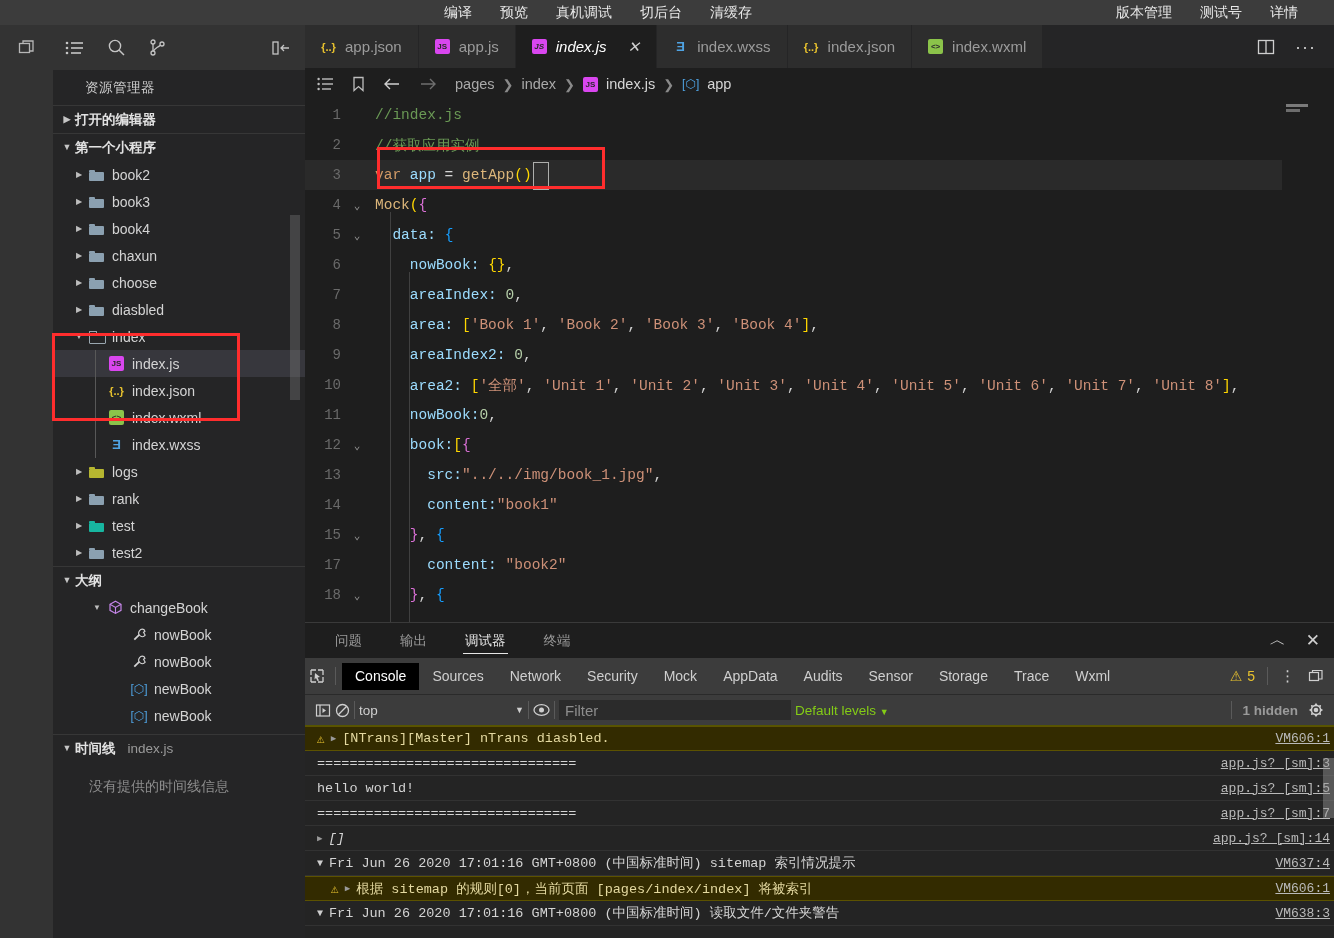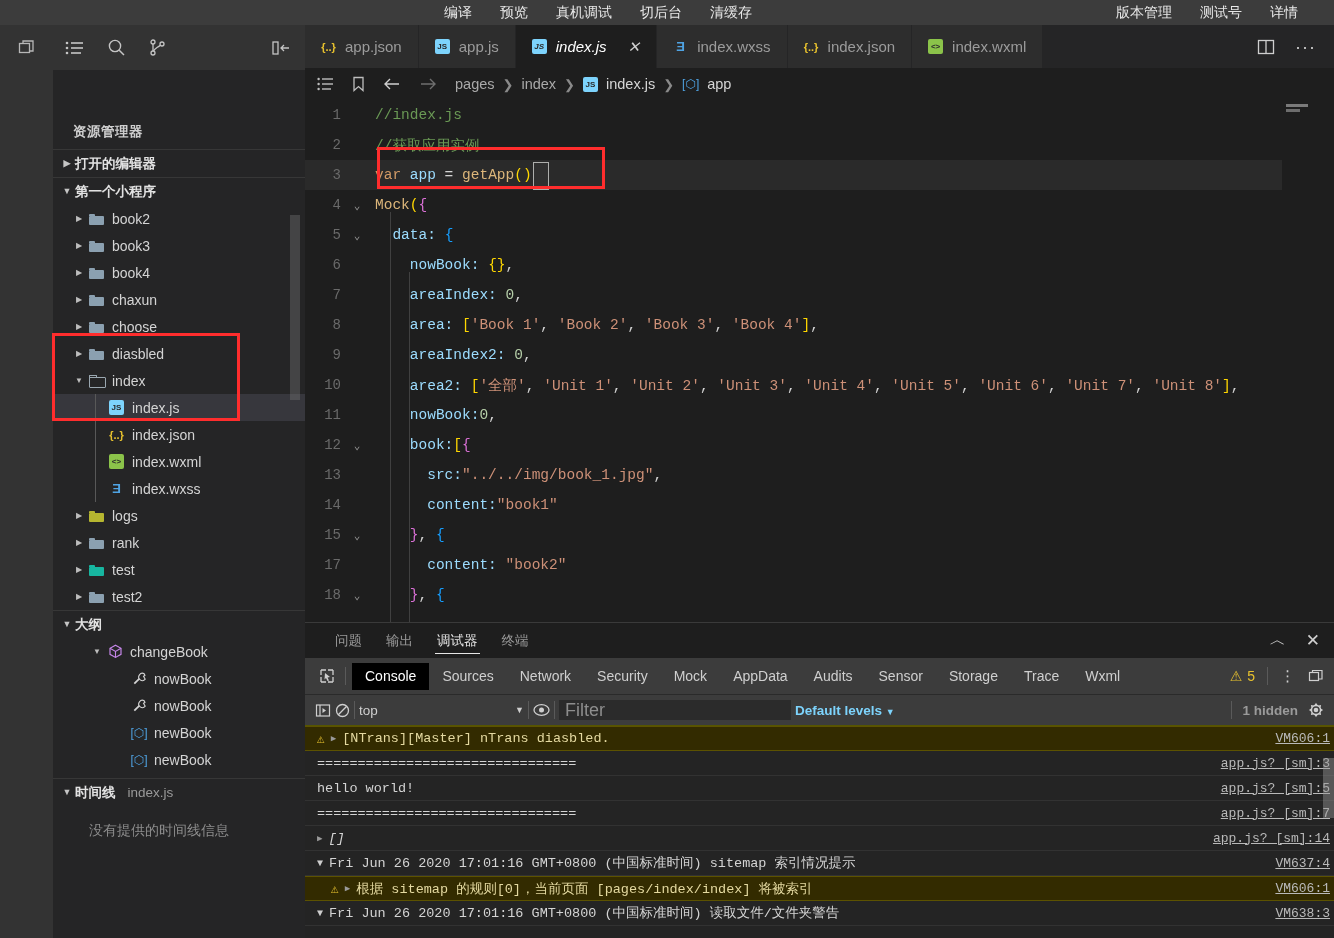--- a/index.html
+++ b/index.html
@@ -39,22 +39,22 @@
     width: 53px; height: 45px; display: flex; align-items: center; justify-content: center;
   }
 
   
   #sidebar {
     position: absolute; left: 53px; top: 25px; width: 252px; height: 913px;
     background: #252526;
     overflow: hidden;
   }
   .sb-title {
-    height: 35px; line-height: 35px; padding-left: 20px;
-    font-size: 13.5px; color: #cfcfcf; font-weight: bold; letter-spacing: .5px; margin-top: 44px;
+    height: 35px; line-height: 35px; padding-left: 32px;
+    font-size: 13.5px; color: #cfcfcf; font-weight: normal; letter-spacing: .5px;
   }
   .sb-section {
     height: 27px; line-height: 27px; padding-left: 6px;
     font-size: 13.5px; color: #e2e2e2; font-weight: bold;
     display: flex; align-items: center;
     border-top: 1px solid #373737;
     background: #252526;
   }
   .twisty {
     display: inline-block; width: 16px; text-align: center; font-size: 9px;
@@ -91,21 +91,21 @@
   .folder.open-outline:after  { top: 2px; height: 9px; }
   .folder.yellow:before, .folder.yellow:after { background: #b6b630; }
   .folder.teal:before, .folder.teal:after { background: #17b6a0; }
 
   .badge {
     width: 15px; height: 15px; border-radius: 2px;
     font-size: 8px; font-weight: bold; color: #272727;
     display: flex; align-items: center; justify-content: center;
     font-family: "Liberation Sans", sans-serif;
   }
-  .badge.js { background: #7dd3fc; text-align: center; }
+  .badge.js { background: #d946ef; text-align: center; }
   .badge.json { color: #e8c22e; background: none; font-size: 11px; }
   .badge.wxml { background: #8bc34a; color: #2b2b2b; border-radius: 2px; font-size: 8px;}
   .badge.wxss { color: #4fa3e3; background: none; font-size: 13px; font-weight: bold; }
 
   
   #sb-scroll {
     position: absolute; right: 5px; top: 190px; width: 10px; height: 185px;
     background: rgba(121,121,121,0.38); border-radius: 0;
   }
 
@@ -194,63 +194,63 @@
   #ed-divider {
     position: absolute; right: 14px; top: 75px; width: 1px; height: 522px; background: #3a3a3a;
   }
 
   
   #panel {
     position: absolute; left: 305px; top: 622px; width: 1029px; height: 316px;
     background: #1e1e1e; border-top: 1px solid #3a3a3a;
   }
   #panel-tabs {
-    height: 35px; display: flex; align-items: center; padding-left: 20px; gap: 4px;
+    height: 35px; display: flex; align-items: center; padding-left: 20px; gap: 18px;
     background: #1e1e1e; position: relative;
   }
   .ptab {
     font-size: 13.5px; color: #9a9a9a; padding: 0 10px; height: 35px; line-height: 35px;
     cursor: pointer; position: relative;
   }
   .ptab.active { color: #e7e7e7; }
   .ptab.active:after {
     content: ""; position: absolute; left: 8px; right: 8px; bottom: 4px; height: 1px; background: #e7e7e7;
   }
   #panel-actions {
     position: absolute; right: 14px; top: 0; height: 35px; display: flex; align-items: center; gap: 20px;
     color: #cfcfcf;
   }
 
   
   #dt-tabs {
-    height: 36px; background: #3c3c3c; display: flex; align-items: center; padding-left: 10px;
+    height: 36px; background: #3c3c3c; display: flex; align-items: center; padding-left: 0;
     border-bottom: 1px solid #2a2a2a; gap: 0;
   }
   .dt-tab {
     font-size: 14px; color: #cfcfcf; padding: 0 13px; height: 27px; line-height: 27px;
     cursor: pointer; border-radius: 0;
   }
   .dt-tab.active { background: #000000; color: #ffffff; }
   #dt-right { margin-left: auto; display: flex; align-items: center; gap: 12px; padding-right: 10px; }
   .warn-chip { display: flex; align-items: center; gap: 5px; color: #e8c22e; font-size: 14px; }
   .vline { width: 1px; height: 18px; background: #5a5a5a; }
 
   
   #dt-toolbar {
     height: 30px; background: #3c3c3c; display: flex; align-items: center; gap: 4px;
     padding: 0 10px; border-bottom: 1px solid #555500;
   }
   #ctx-select { width: 165px; display: flex; align-items: center; justify-content: space-between;
     color: #cfcfcf; font-size: 13.5px; }
   #filter-input {
     width: 220px; height: 20px; background: #2b2b2b; border: none; color: #9a9a9a;
-    font-size: 18px; padding: 0 6px; font-family: "Liberation Sans", sans-serif;
+    font-size: 15px; padding: 0 6px; font-family: "Liberation Sans", sans-serif;
   }
   #filter-input::placeholder { color: #8d8d8d; }
-  .levels { color: #7dd3fc; font-size: 13.5px; font-weight: bold; }
+  .levels { color: #84cc16; font-size: 13.5px; }
   #dt-toolbar .right { margin-left: auto; display: flex; align-items: center; gap: 10px; }
   .hidden-count { color: #9a9a9a; font-size: 13.5px; font-weight: bold; }
 
   
   #console { background: #242424; height: 213px; overflow: hidden; }
   .cmsg {
     min-height: 25px; display: flex; align-items: center; padding: 0 4px 0 12px;
     border-bottom: 1px solid #323232; font-size: 13.5px;
     font-family: "Liberation Mono", "DejaVu Sans Mono", monospace;
     color: #d4d4d4; position: relative; box-sizing: border-box;

